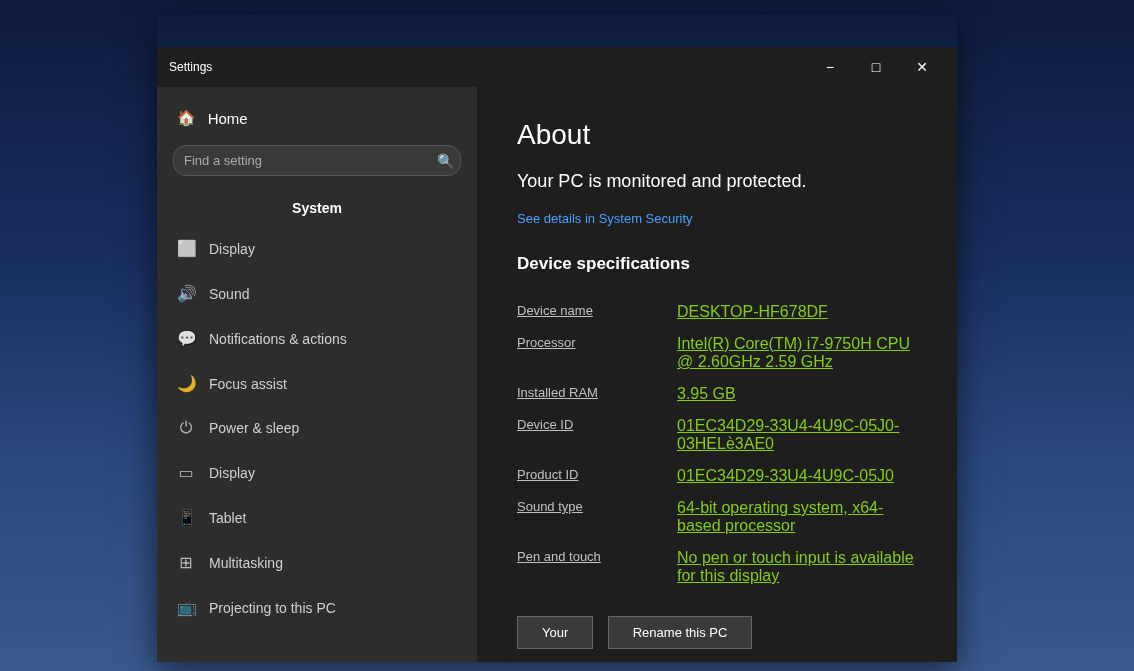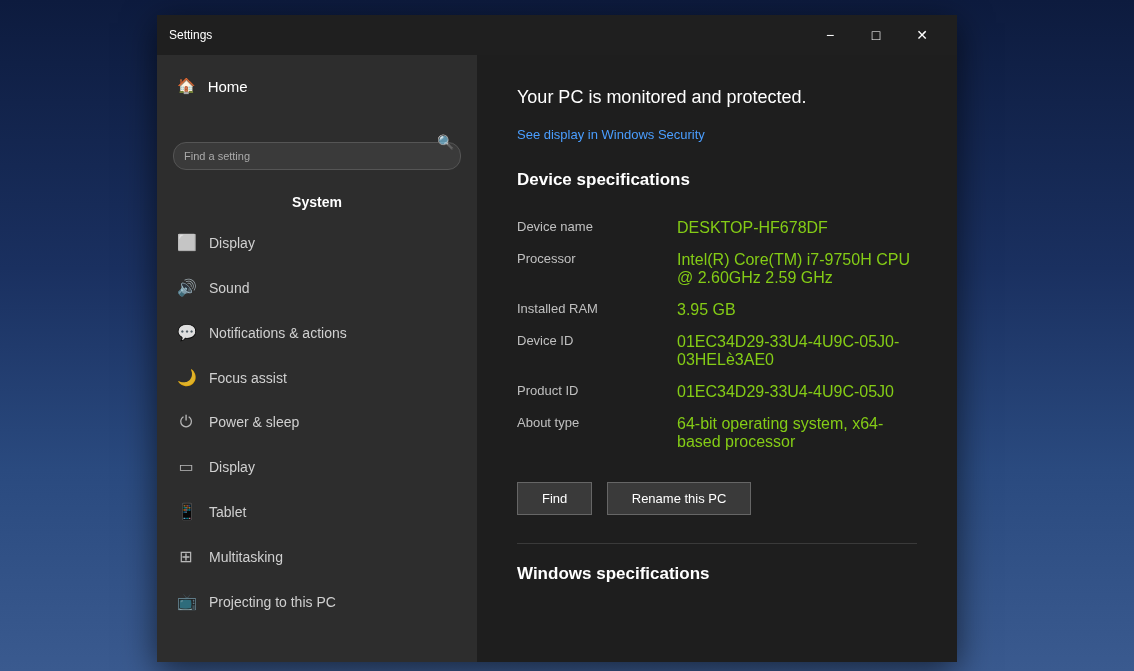--- a/index.html
+++ b/index.html
@@ -32,20 +32,21 @@
     }
     
     .titlebar {
       height: 40px;
       background: #1f1f1f;
       display: flex;
       align-items: center;
       justify-content: space-between;
       padding: 0 12px;
       flex-shrink: 0;
+      margin-top: 32px;
     }
     .titlebar-title {
       color: #ffffff;
       font-size: 12px;
     }
     .titlebar-controls {
       display: flex;
       gap: 0;
     }
     .titlebar-btn {
@@ -87,24 +88,23 @@
     .sidebar-search {
       margin: 0 16px 16px;
       position: relative;
     }
     .sidebar-search input {
       width: 100%;
       background: #3a3a3a;
       border: 1px solid #555;
       color: #ffffff;
       padding: 7px 32px 7px 10px;
-      font-size: 11px;
+      font-size: 13px;
       outline: none;
       border-radius: 13px;
-      margin-top: 29px;
     }
     .sidebar-search input::placeholder { color: #aaa; }
     .search-icon-btn {
       position: absolute;
       right: 6px;
       top: 50%;
       transform: translateY(-50%);
       background: transparent;
       border: none;
       color: #aaa;
@@ -169,20 +169,21 @@
       padding-bottom: 4px;
     }
     .spec-table {
       width: 100%;
       border-collapse: collapse;
       margin-bottom: 24px;
     }
     .spec-table tr td {
       padding: 7px 0;
       vertical-align: top;
+      text-decoration: underline;
     }
     .spec-table td:first-child {
       color: #c0c0c0;
       font-size: 13px;
       width: 160px;
       padding-right: 16px;
       font-weight: 500;
     }
     .spec-table td:last-child {
       color: #84cc16;
@@ -266,23 +267,24 @@
         <span class="icon">⊞</span>
         <span>Multitasking</span>
       </div>
       <div class="sidebar-item">
         <span class="icon">📺</span>
         <span>Projecting to this PC</span>
       </div>
     </div>
 
     <div class="content">
+      <h1 class="page-title">About</h1>
 
       <p class="protection-status">Your PC is monitored and protected.</p>
-      <a class="security-link">See display in Windows Security</a>
+      <a class="security-link">See details in System Security</a>
 
       <div class="section-title">Device specifications</div>
 
       <table class="spec-table">
         <tbody id="spec-rows">
             <tr>
               <td>Device name</td>
               <td>DESKTOP-HF678DF</td>
             </tr>
             <tr>
@@ -295,27 +297,31 @@
             </tr>
             <tr>
               <td>Device ID</td>
               <td>01EC34D29-33U4-4U9C-05J0-03HELѐ3AE0</td>
             </tr>
             <tr>
               <td>Product ID</td>
               <td>01EC34D29-33U4-4U9C-05J0</td>
             </tr>
             <tr>
-              <td>About type</td>
+              <td>Sound type</td>
               <td>64-bit operating system, x64-based processor</td>
+            </tr>
+            <tr>
+              <td>Pen and touch</td>
+              <td>No pen or touch input is available for this display</td>
             </tr>
           </tbody>
       </table>
 
-      <button class="btn">Find</button>
+      <button class="btn">Your</button>
       <button class="btn">Rename this PC</button>
 
       <div class="divider"></div>
 
       <div class="section-title">Windows specifications</div>
 
       
     </div>
   </div>
 </div>

